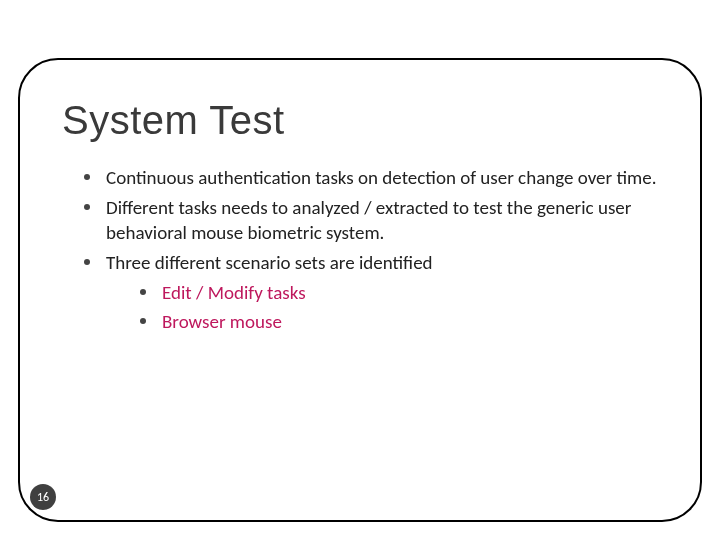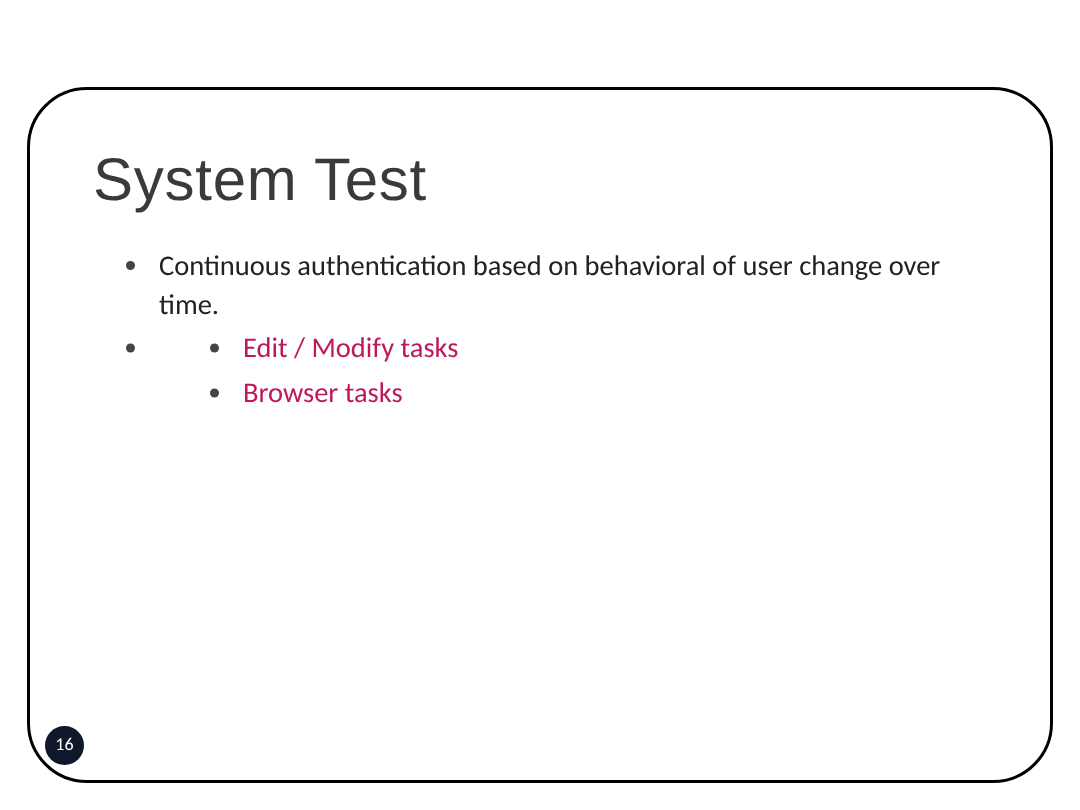--- a/index.html
+++ b/index.html
@@ -73,39 +73,41 @@
     height: 6px;
     background: #444;
     border-radius: 50%;
   }
   .pagenum {
     position: absolute;
     left: 10px;
     bottom: 10px;
     width: 26px;
     height: 26px;
-    background: #0f172a;
+    background: #404040;
     color: #fff;
     font-size: 12px;
     border-radius: 50%;
     display: flex;
     align-items: center;
     justify-content: center;
   }
 </style>
 </head>
 <body>
 
 <div class="slide">
   <div class="frame">
     <h1 class="title">System Test</h1>
     <ul class="outer">
-      <li>Continuous authentication based on behavioral of user change over time.</li>
+      <li>Continuous authentication tasks on detection of user change over time.</li>
+      <li>Different tasks needs to analyzed / extracted to test the generic user behavioral mouse biometric system.</li>
       <li>
+        <span>Three different scenario sets are identified</span>
         <ul class="inner">
           <li>Edit / Modify tasks</li>
-          <li>Browser tasks</li>
+          <li>Browser mouse</li>
         </ul>
       </li>
     </ul>
     <div class="pagenum">16</div>
   </div>
 </div>
 
 </body></html>

